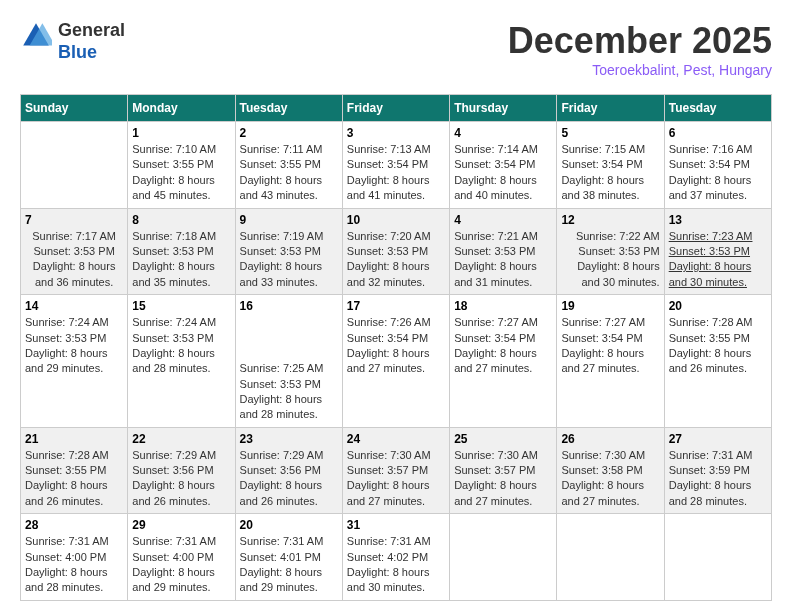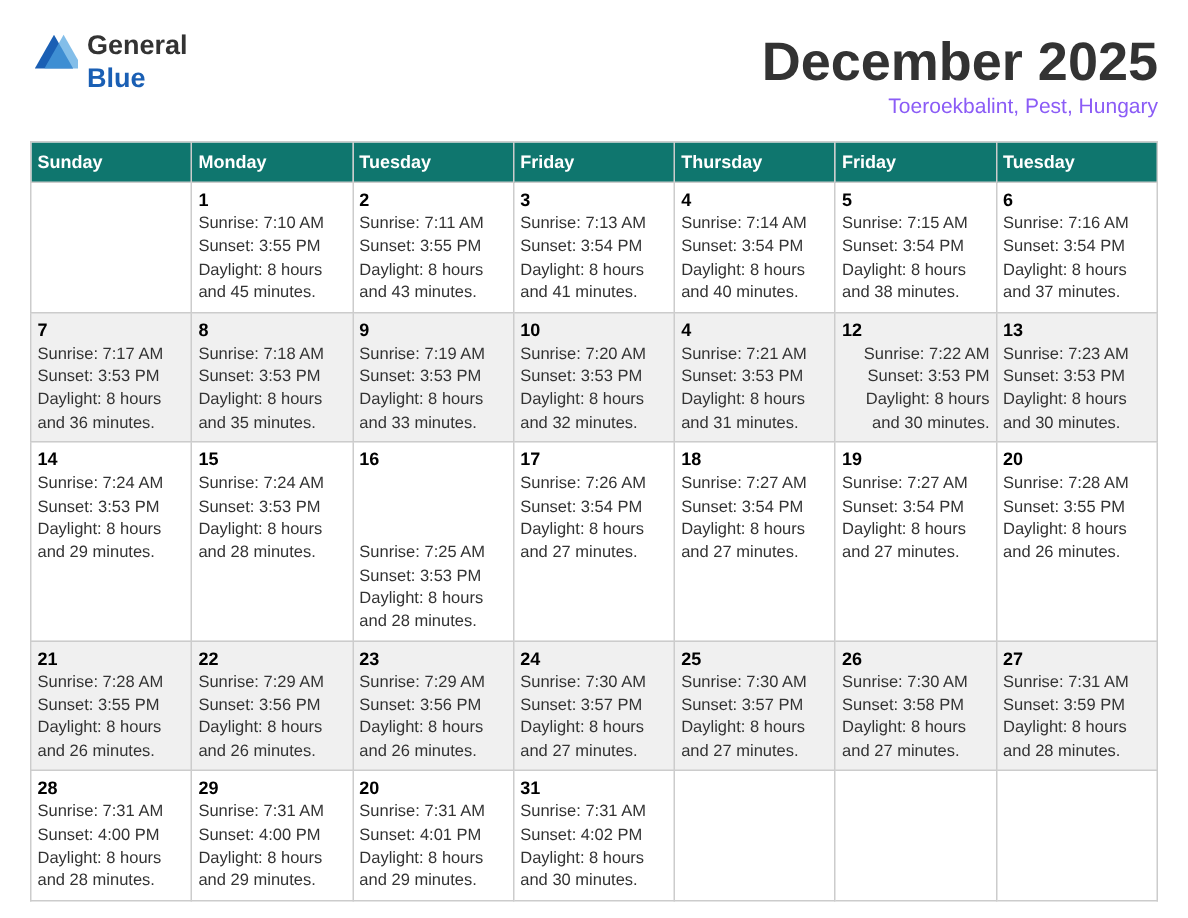--- a/index.html
+++ b/index.html
@@ -159,21 +159,21 @@
           <span class="day-number">6</span>
           <div class="day-info" style="white-space: pre-line;">Sunrise: 7:16 AM
 Sunset: 3:54 PM
 Daylight: 8 hours
 and 37 minutes.</div>
         </td>
       </tr>
       <tr class="row-shaded">
         <td>
           <span class="day-number">7</span>
-          <div class="day-info" style="white-space: pre-line;">Sunrise: 7:17 AM
+          <div class="day-info" style="white-space: pre-line; text-align: center;">Sunrise: 7:17 AM
 Sunset: 3:53 PM
 Daylight: 8 hours
 and 36 minutes.</div>
         </td>
         <td>
           <span class="day-number">8</span>
           <div class="day-info" style="white-space: pre-line;">Sunrise: 7:18 AM
 Sunset: 3:53 PM
 Daylight: 8 hours
 and 35 minutes.</div>
@@ -201,21 +201,21 @@
         </td>
         <td>
           <span class="day-number">12</span>
           <div class="day-info" style="white-space: pre-line; text-align: right;">Sunrise: 7:22 AM
 Sunset: 3:53 PM
 Daylight: 8 hours
 and 30 minutes.</div>
         </td>
         <td>
           <span class="day-number">13</span>
-          <div class="day-info" style="white-space: pre-line;">Sunrise: 7:23 AM
+          <div class="day-info" style="white-space: pre-line; text-decoration: underline;">Sunrise: 7:23 AM
 Sunset: 3:53 PM
 Daylight: 8 hours
 and 30 minutes.</div>
         </td>
       </tr>
       <tr class="row-white">
         <td>
           <span class="day-number">14</span>
           <div class="day-info" style="white-space: pre-line;">Sunrise: 7:24 AM
 Sunset: 3:53 PM

